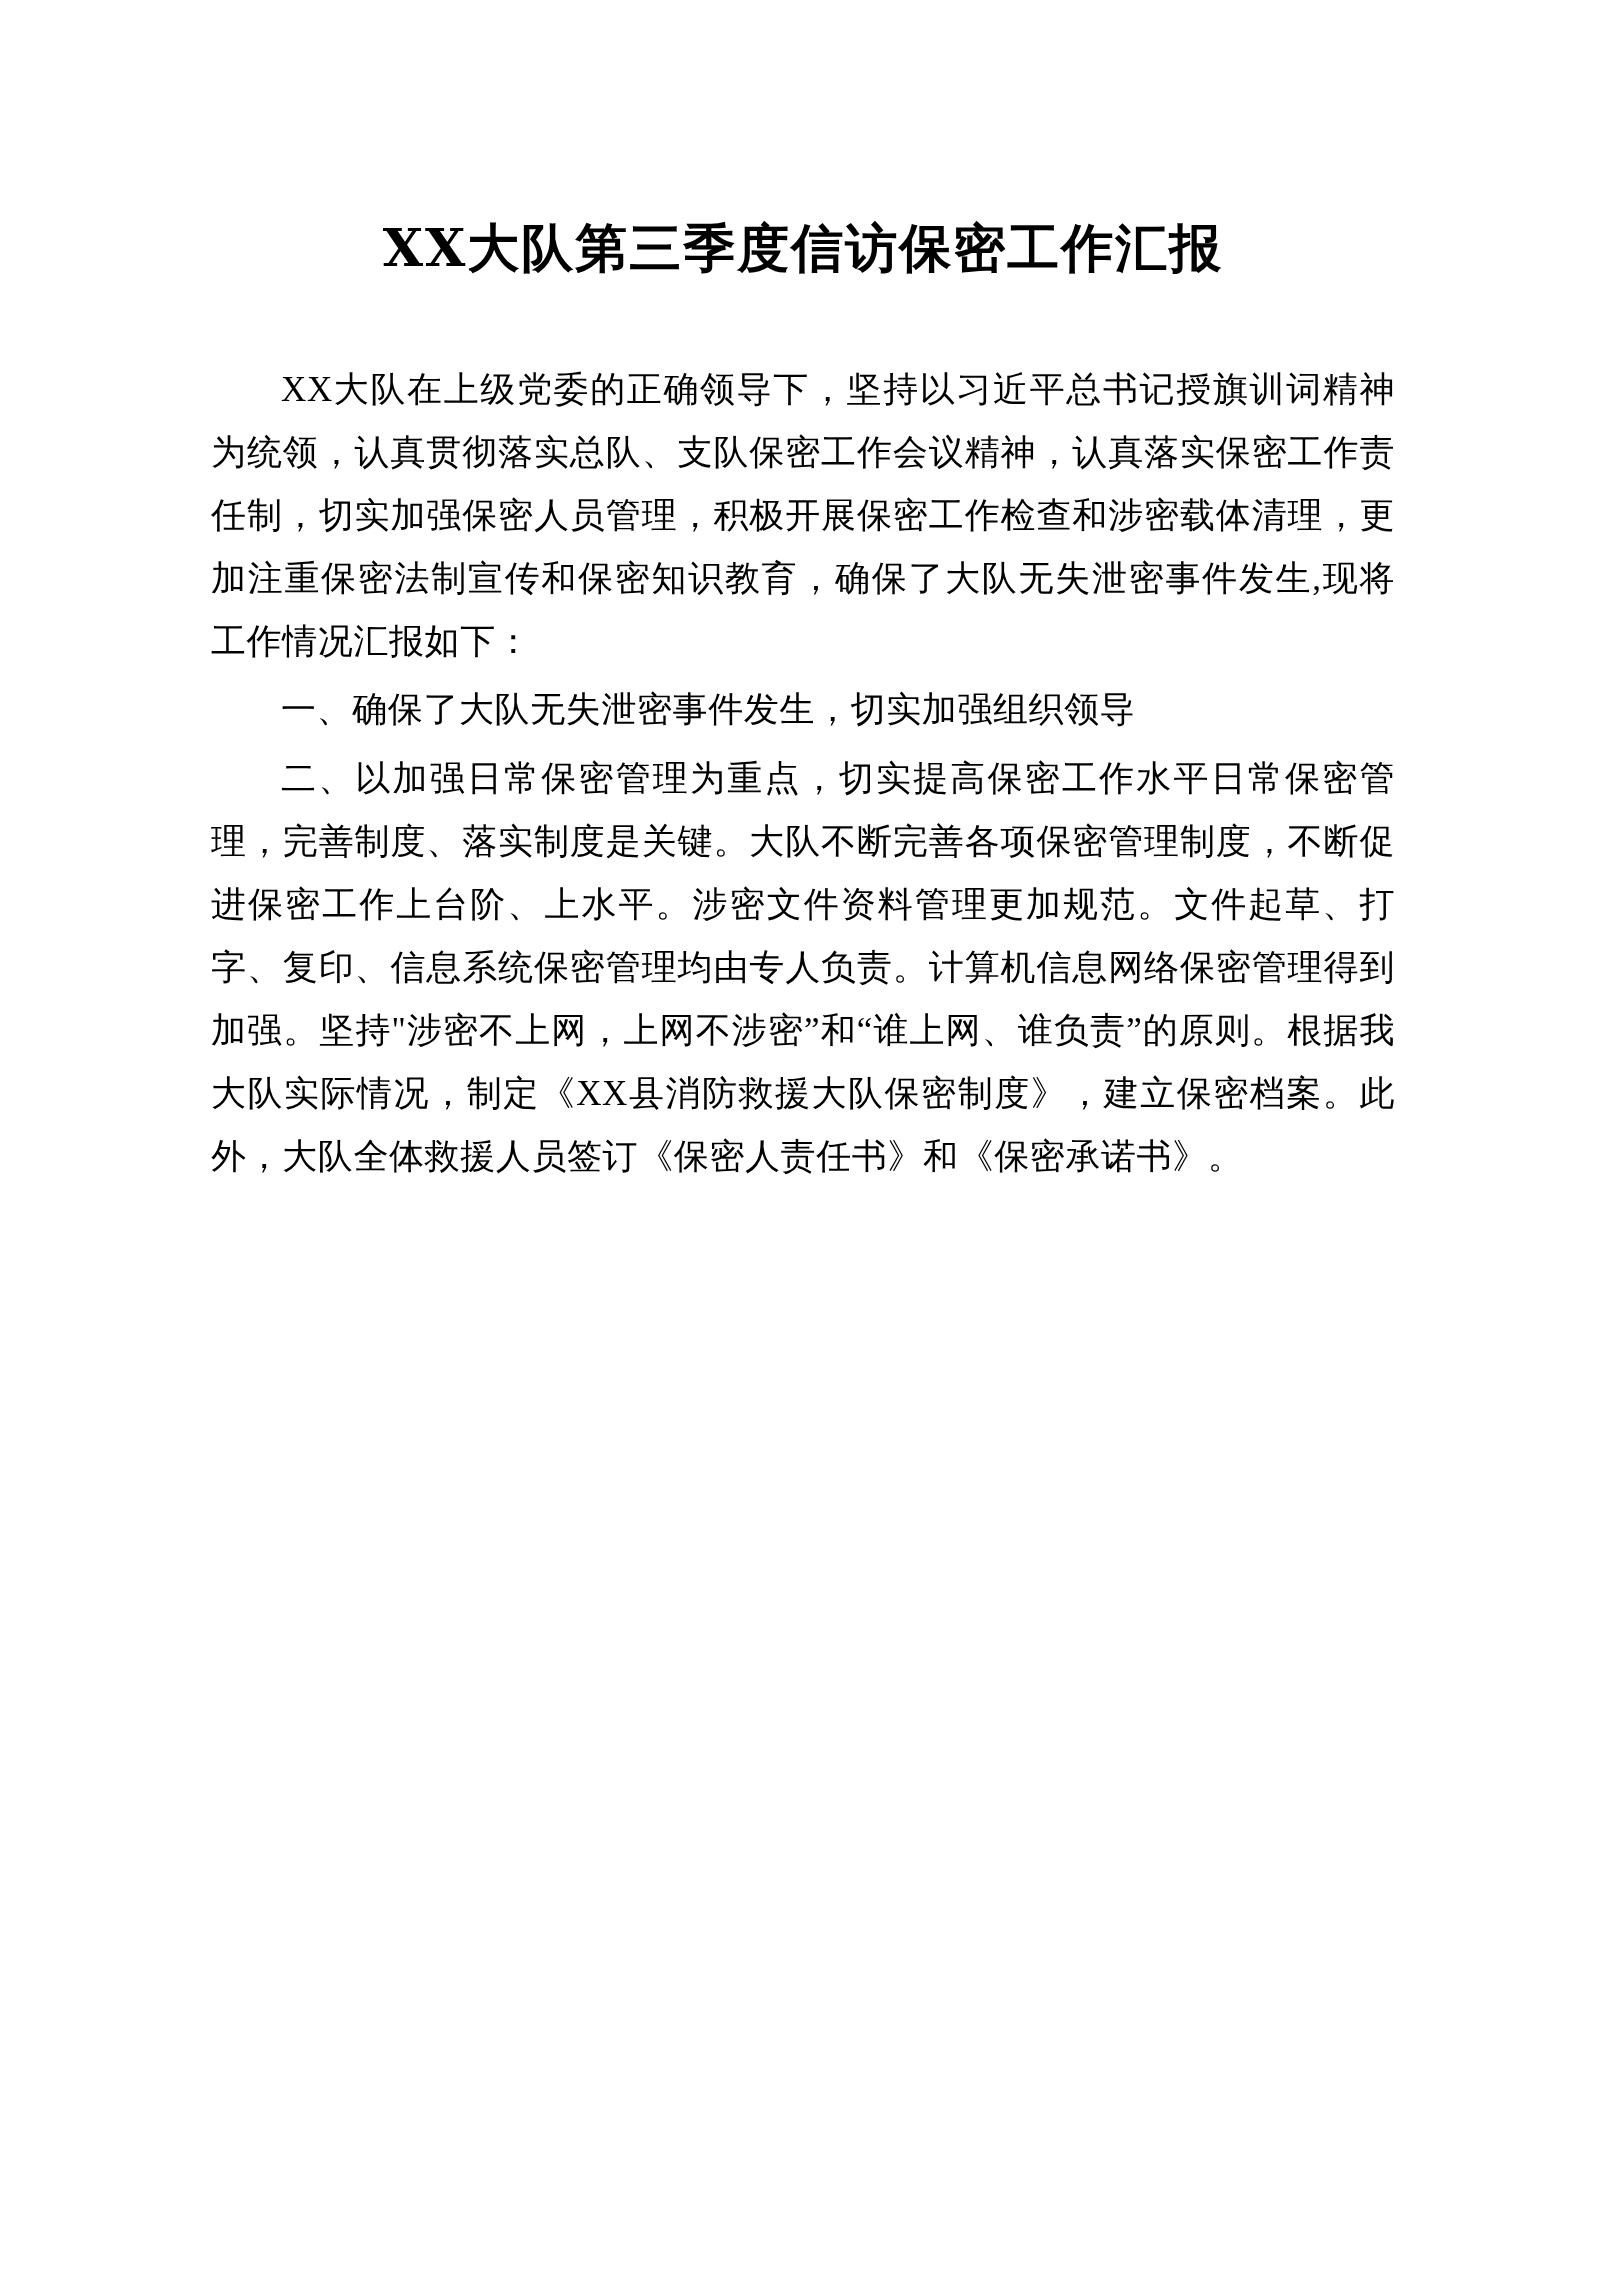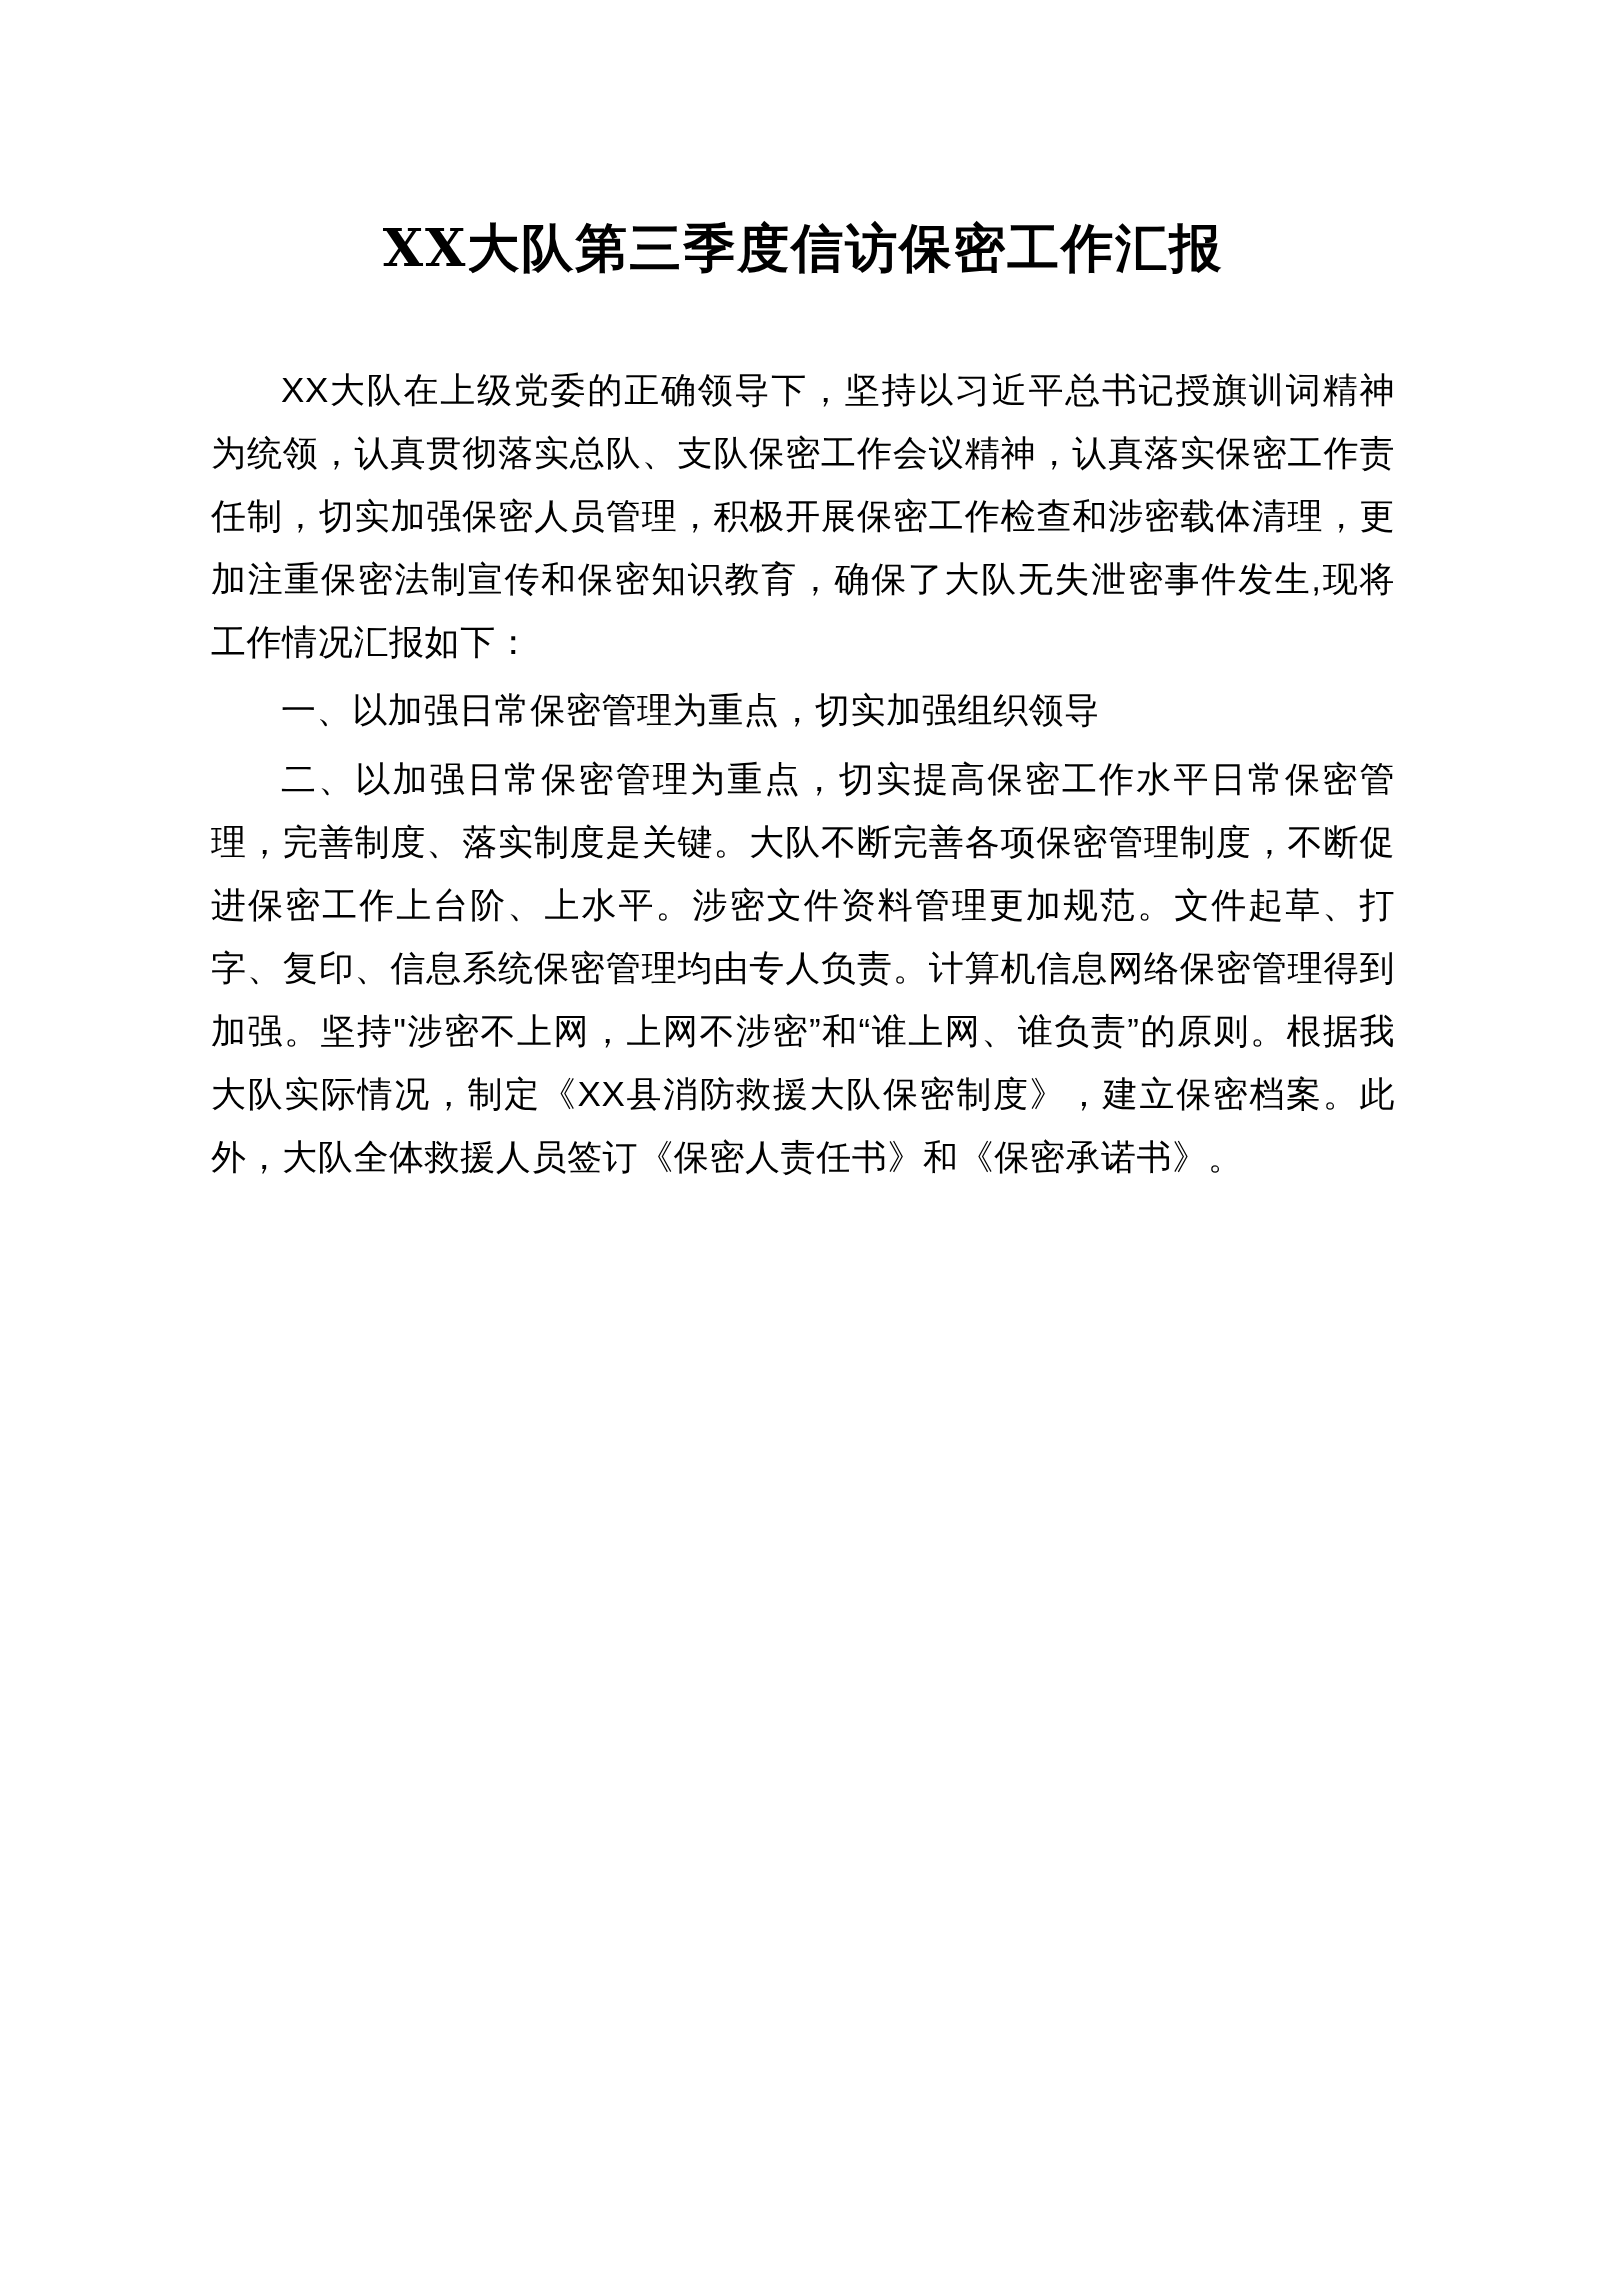--- a/index.html
+++ b/index.html
@@ -27,21 +27,21 @@
     text-align: center;
     font-family: "DejaVu Serif", "Liberation Serif", serif;
     font-weight: bold;
     font-size: 52px;
     line-height: 1.3;
     letter-spacing: 2px;
     margin: 0 0 76px 0;
     color: #000000;
   }
   .body-text {
-    font-family: Liberation Sans, sans-serif;
+    font-family: Liberation Serif, serif;
     font-size: 35px;
     line-height: 63px;
     text-align: justify;
     text-justify: inter-ideograph;
     letter-spacing: 0.6px;
     color: #000000;
   }
   .para {
     margin: 0 0 5.9px 0;
     text-indent: 2em;
@@ -51,17 +51,17 @@
   }
 </style>
 </head>
 <body>
 
 <div class="page">
   <h1 class="doc-title">XX大队第三季度信访保密工作汇报</h1>
 
   <div class="body-text">
     <p class="para">XX大队在上级党委的正确领导下，坚持以习近平总书记授旗训词精神为统领，认真贯彻落实总队、支队保密工作会议精神，认真落实保密工作责任制，切实加强保密人员管理，积极开展保密工作检查和涉密载体清理，更加注重保密法制宣传和保密知识教育，确保了大队无失泄密事件发生,现将工作情况汇报如下：</p>
-    <p class="para">一、以加强日常保密管理为重点，切实加强组织领导</p>
+    <p class="para">一、确保了大队无失泄密事件发生，切实加强组织领导</p>
     <p class="para">二、以加强日常保密管理为重点，切实提高保密工作水平日常保密管理，完善制度、落实制度是关键。大队不断完善各项保密管理制度，不断促进保密工作上台阶、上水平。涉密文件资料管理更加规范。文件起草、打字、复印、信息系统保密管理均由专人负责。计算机信息网络保密管理得到加强。坚持"涉密不上网，上网不涉密”和“谁上网、谁负责”的原则。根据我大队实际情况，制定《XX县消防救援大队保密制度》，建立保密档案。此外，大队全体救援人员签订《保密人责任书》和《保密承诺书》。</p>
   </div>
 </div>
 
 
 </body></html>

